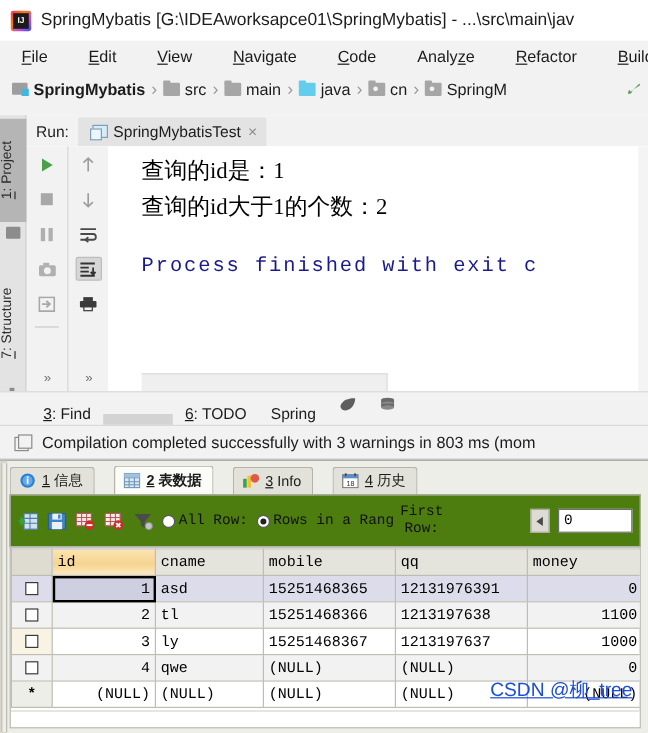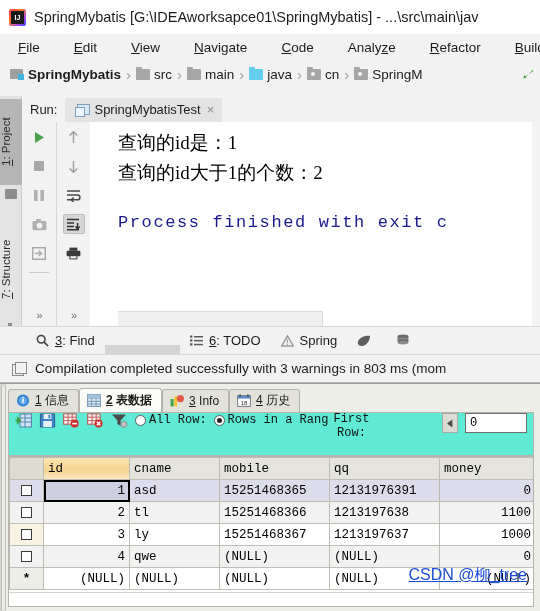--- a/index.html
+++ b/index.html
@@ -172,21 +172,21 @@
   }
 
   
   .ide-toolbar {
     position:absolute; left:0; bottom:28px; right:0; height:28px;
     background:#f2f2f2; display:flex; align-items:center; padding-left:26px;
     border-top:1px solid #d9d9d9;
   }
   .ttab {
     display:flex; align-items:center; gap:6px; padding:4px 10px;
-    font-size:13px; color:#1c1c1c; white-space:nowrap; height:28px;
+    font-size:13px; color:#1c1c1c; white-space:nowrap; height:28px;flex-direction:column;
   }
   .ttab.active { background:#d3d3d3;margin-top:36px; }
   .ttab u { text-decoration:underline; }
 
   
   .ide-status {
     position:absolute; left:0; bottom:0; right:0; height:28px;
     background:#f2f2f2; display:flex; align-items:center; gap:9px;
     padding-left:12px; border-top:1px solid #d9d9d9;text-align:right;
   }
@@ -207,37 +207,37 @@
     background:#eeeee8; border-top:1px solid #9d9d9d;
   }
   .db-edge { position:absolute; left:0; top:0; width:6px; height:228px; background:#d6d6cc; }
   .db-edge::before{
     content:""; position:absolute; left:1px; top:2px; width:3px; height:224px;
     background:#eeeee8; border-left:1px solid #bdbdb4; border-right:1px solid #bdbdb4;
   }
 
   .dbtabs {
     position:absolute; left:8px; top:4px; right:0; height:24px;
-    display:flex; align-items:flex-end; gap:0;text-align:center;
+    display:flex; align-items:flex-end; gap:16px;text-align:center;
   }
   .dbtab {
     display:flex; align-items:center; gap:5px;
     padding:3px 9px 4px 7px; font-size:12px; color:#1a1a1a;
     background:#e2e2da; border:1px solid #b4b4ac; border-bottom:none;
     border-radius:3px 3px 0 0; white-space:nowrap; height:23px;
     font-family:"Liberation Sans",sans-serif;
   }
   .dbtab.active { background:#fbfbf7; font-weight:bold; height:24px; }
   .dbtab u { text-decoration:underline; }
   .dbtab-ico { width:14px; height:13px; flex:0 0 auto; }
 
   .dbtoolbar {
     position:absolute; left:8px; top:28px; right:6px; height:44px;
-    background:#5eead4; border:1px solid #b4b4ac;
-    display:flex; align-items:flex-start; padding:0 6px; gap:7px;
+    background:#4d7c0f; border:1px solid #b4b4ac;
+    display:flex; align-items:center; padding:0 6px; gap:7px;
   }
   .dbt-ico { width:17px; height:15px; flex:0 0 auto; }
   .radiowrap { display:flex; align-items:center; gap:3px; }
   .radio {
     width:11px;height:11px;border-radius:50%;border:1.5px solid #5a5a5a;
     background:#fff; position:relative; flex:0 0 auto;
   }
   .radio.on::after{
     content:"";position:absolute;left:2px;top:2px;width:5px;height:5px;
     border-radius:50%;background:#222;

